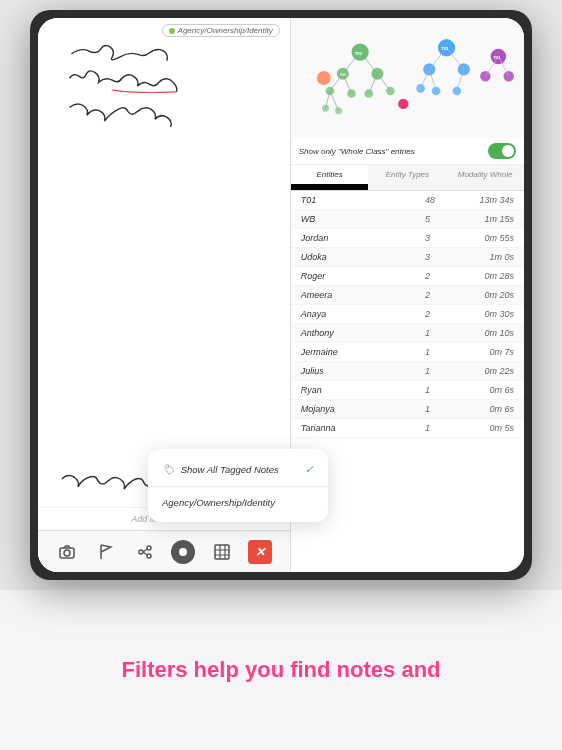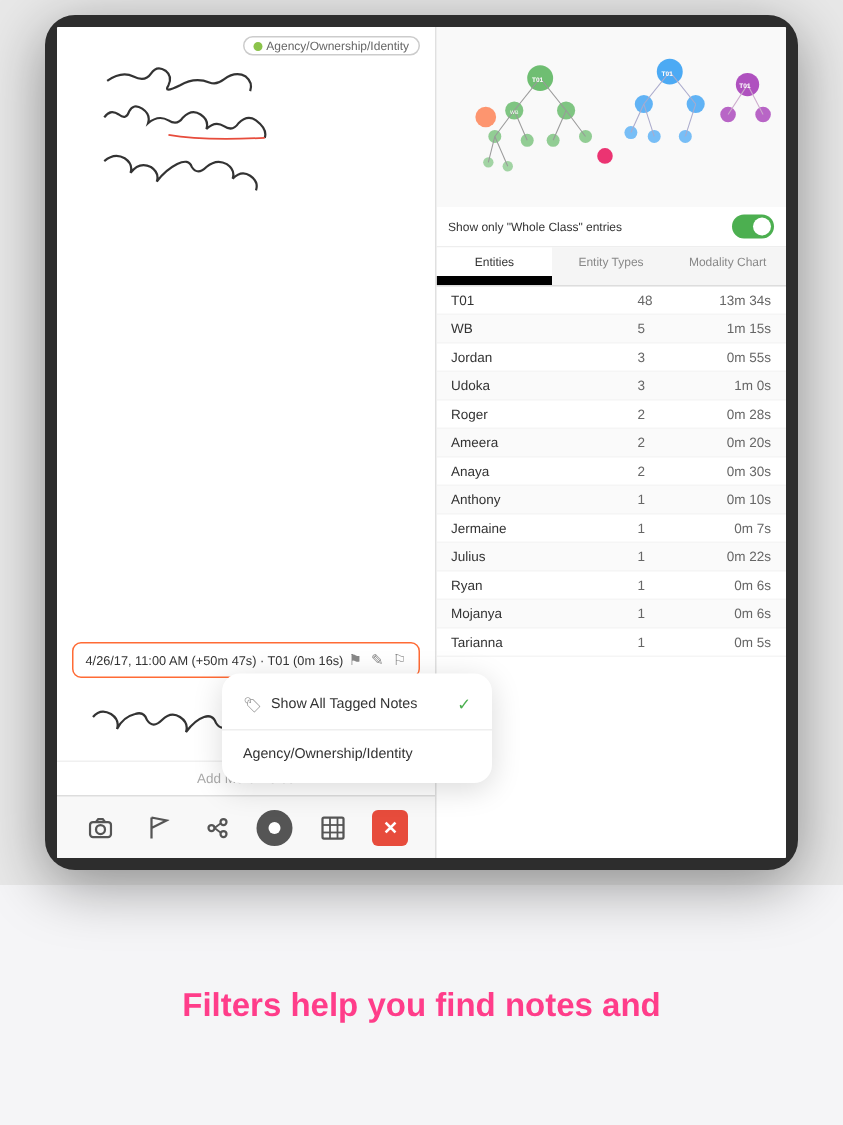--- a/index.html
+++ b/index.html
@@ -35,24 +35,25 @@
       overflow: hidden;
     }
 
     .ipad-screen {
       position: absolute;
       top: 8px;
       left: 8px;
       right: 8px;
       bottom: 8px;
       background: #fff;
-      border-radius: 1px;
+      border-radius: 20px;
       overflow: hidden;
       display: flex;
       flex-direction: column;
+      font-style: italic;
     }
 
     
     .screen-content {
       display: flex;
       flex: 1;
       overflow: hidden;
       position: relative;
     }
 
@@ -392,28 +393,20 @@
               <path d="M20,25 Q30,18 38,22 Q46,26 50,20 Q54,14 60,18 Q65,22 62,28 Q58,34 70,28 Q80,22 90,26 Q95,28 100,24 Q108,18 115,22 Q120,26 118,32" stroke="#333" stroke-width="1.5" fill="none"></path>
 
               <path d="M18,50 Q22,44 28,48 Q33,52 35,46 Q38,40 44,44 Q50,48 48,54 Q55,48 62,52 Q68,56 72,50 Q78,44 84,48 Q90,52 88,58 Q94,52 100,56 Q106,60 110,54 Q116,48 122,52 Q130,58 128,64" stroke="#333" stroke-width="1.5" fill="none"></path>
 
               <path d="M62,62 Q85,66 128,64" stroke="#e74c3c" stroke-width="1.2" fill="none"></path>
 
               <path d="M18,80 Q25,74 32,78 Q38,82 36,88 Q42,80 50,84 Q56,88 54,94 Q60,86 68,82 Q76,78 78,84 Q82,90 88,84 Q95,78 102,82 Q108,86 106,92 Q112,86 118,90 Q124,94 122,100" stroke="#333" stroke-width="1.5" fill="none"></path>
             </svg>
           </div>
 
-          <div class="timestamp-bar">
-            <span class="timestamp-text">4/26/17, 11:00 AM (+50m 47s) · T01 (0m 16s)</span>
-            <div class="timestamp-icons">
-              <span class="ts-icon">⚑</span>
-              <span class="ts-icon">✎</span>
-              <span class="ts-icon">⚐</span>
-            </div>
-          </div>
 
           <div class="second-note-area">
             <div class="second-note-tag">
               <div class="note-tag-dot"></div>
               <span>Agency/Ownership/Identity</span>
             </div>
             <svg width="160" height="38" viewBox="0 0 160 38">
               <path d="M10,20 Q15,14 22,18 Q28,22 26,28 Q30,20 38,18 Q44,16 46,22 Q50,28 56,22 Q62,16 68,20 Q74,24 72,30 Q78,22 84,20 Q90,18 92,24 Q96,30 100,24 Q106,18 114,22 Q118,26 116,32" stroke="#333" stroke-width="1.5" fill="none"></path>
             </svg>
           </div>
@@ -535,21 +528,21 @@
           </div>
 
           <div class="tabs-row">
             <div class="tab active">
               <span>Entities</span>
             </div>
             <div class="tab">
               <span>Entity Types</span>
             </div>
             <div class="tab">
-              <span>Modality Chart</span>
+              <span>Modality Whole</span>
             </div>
           </div>
 
           <div class="data-table" id="data-table-container">
           <div class="table-row">
       <span class="row-name">T01</span>
       <span class="row-count">48</span>
       <span class="row-time">13m 34s</span>
     </div>
               <div class="table-row">

